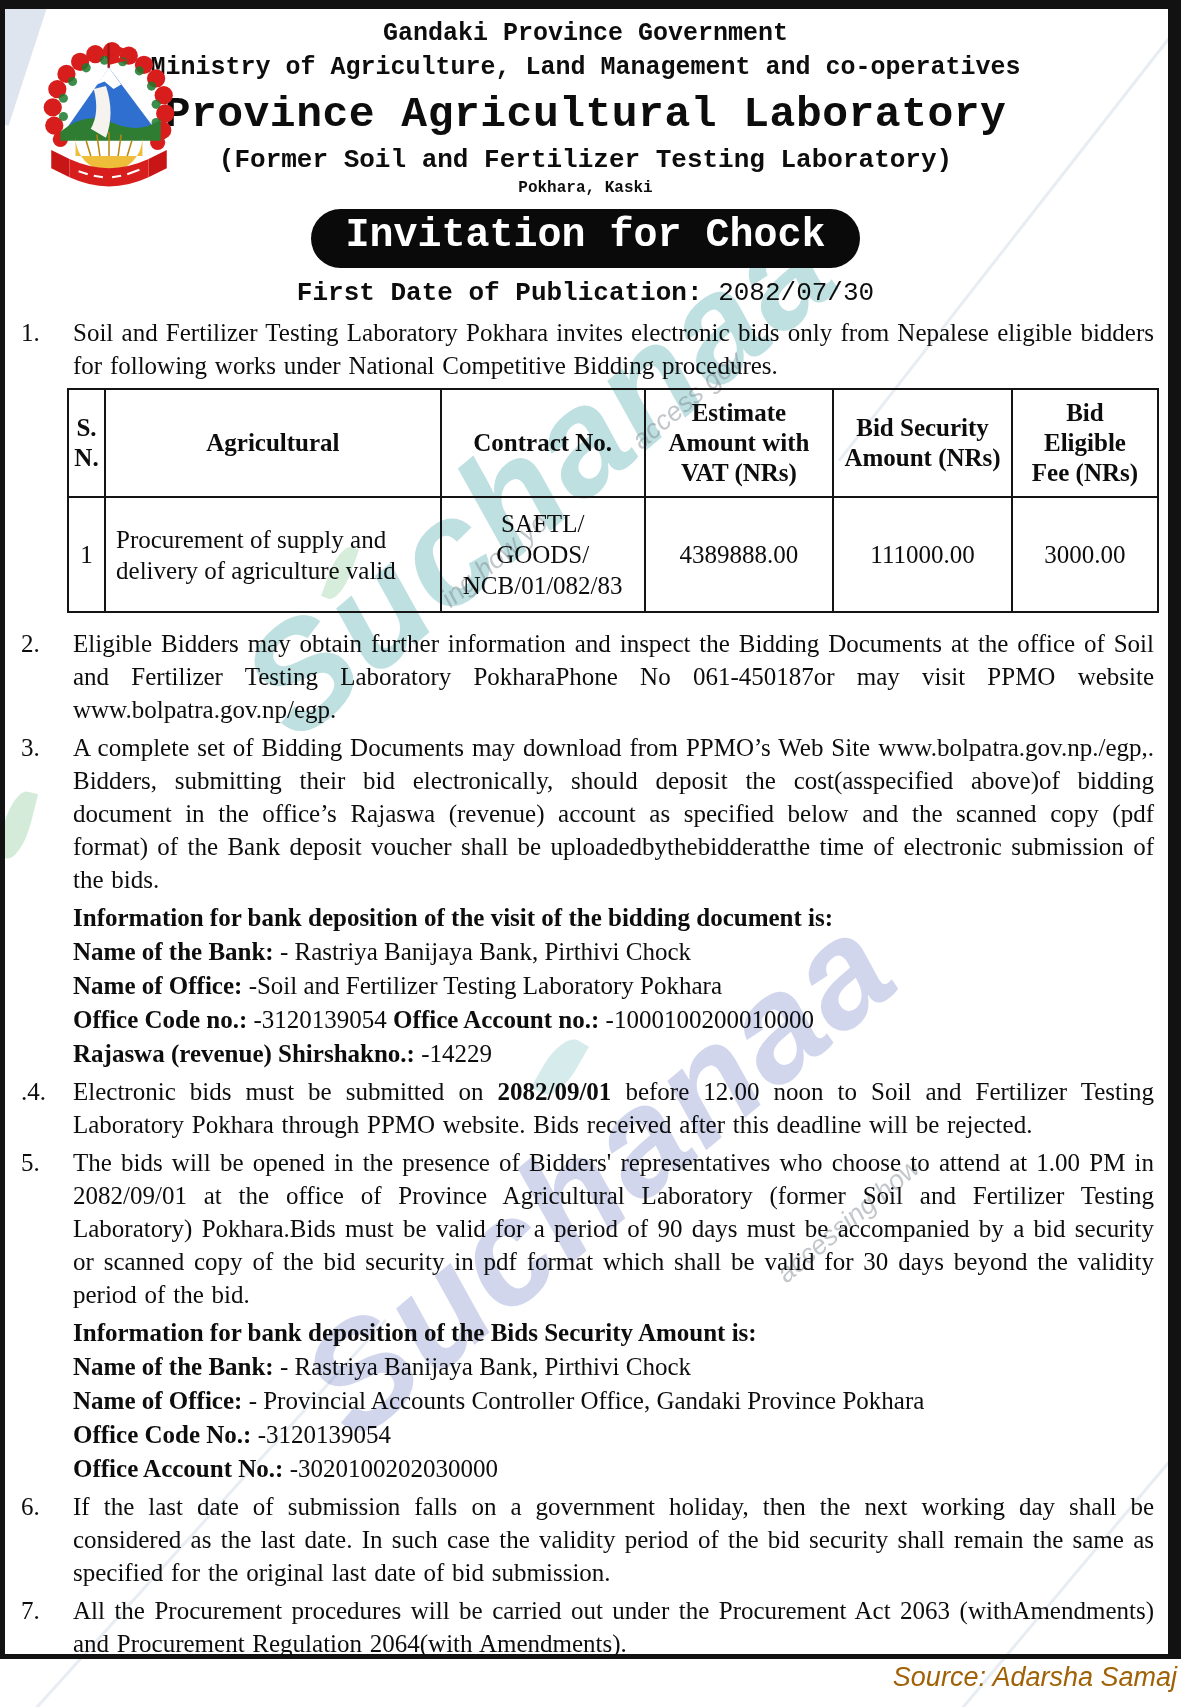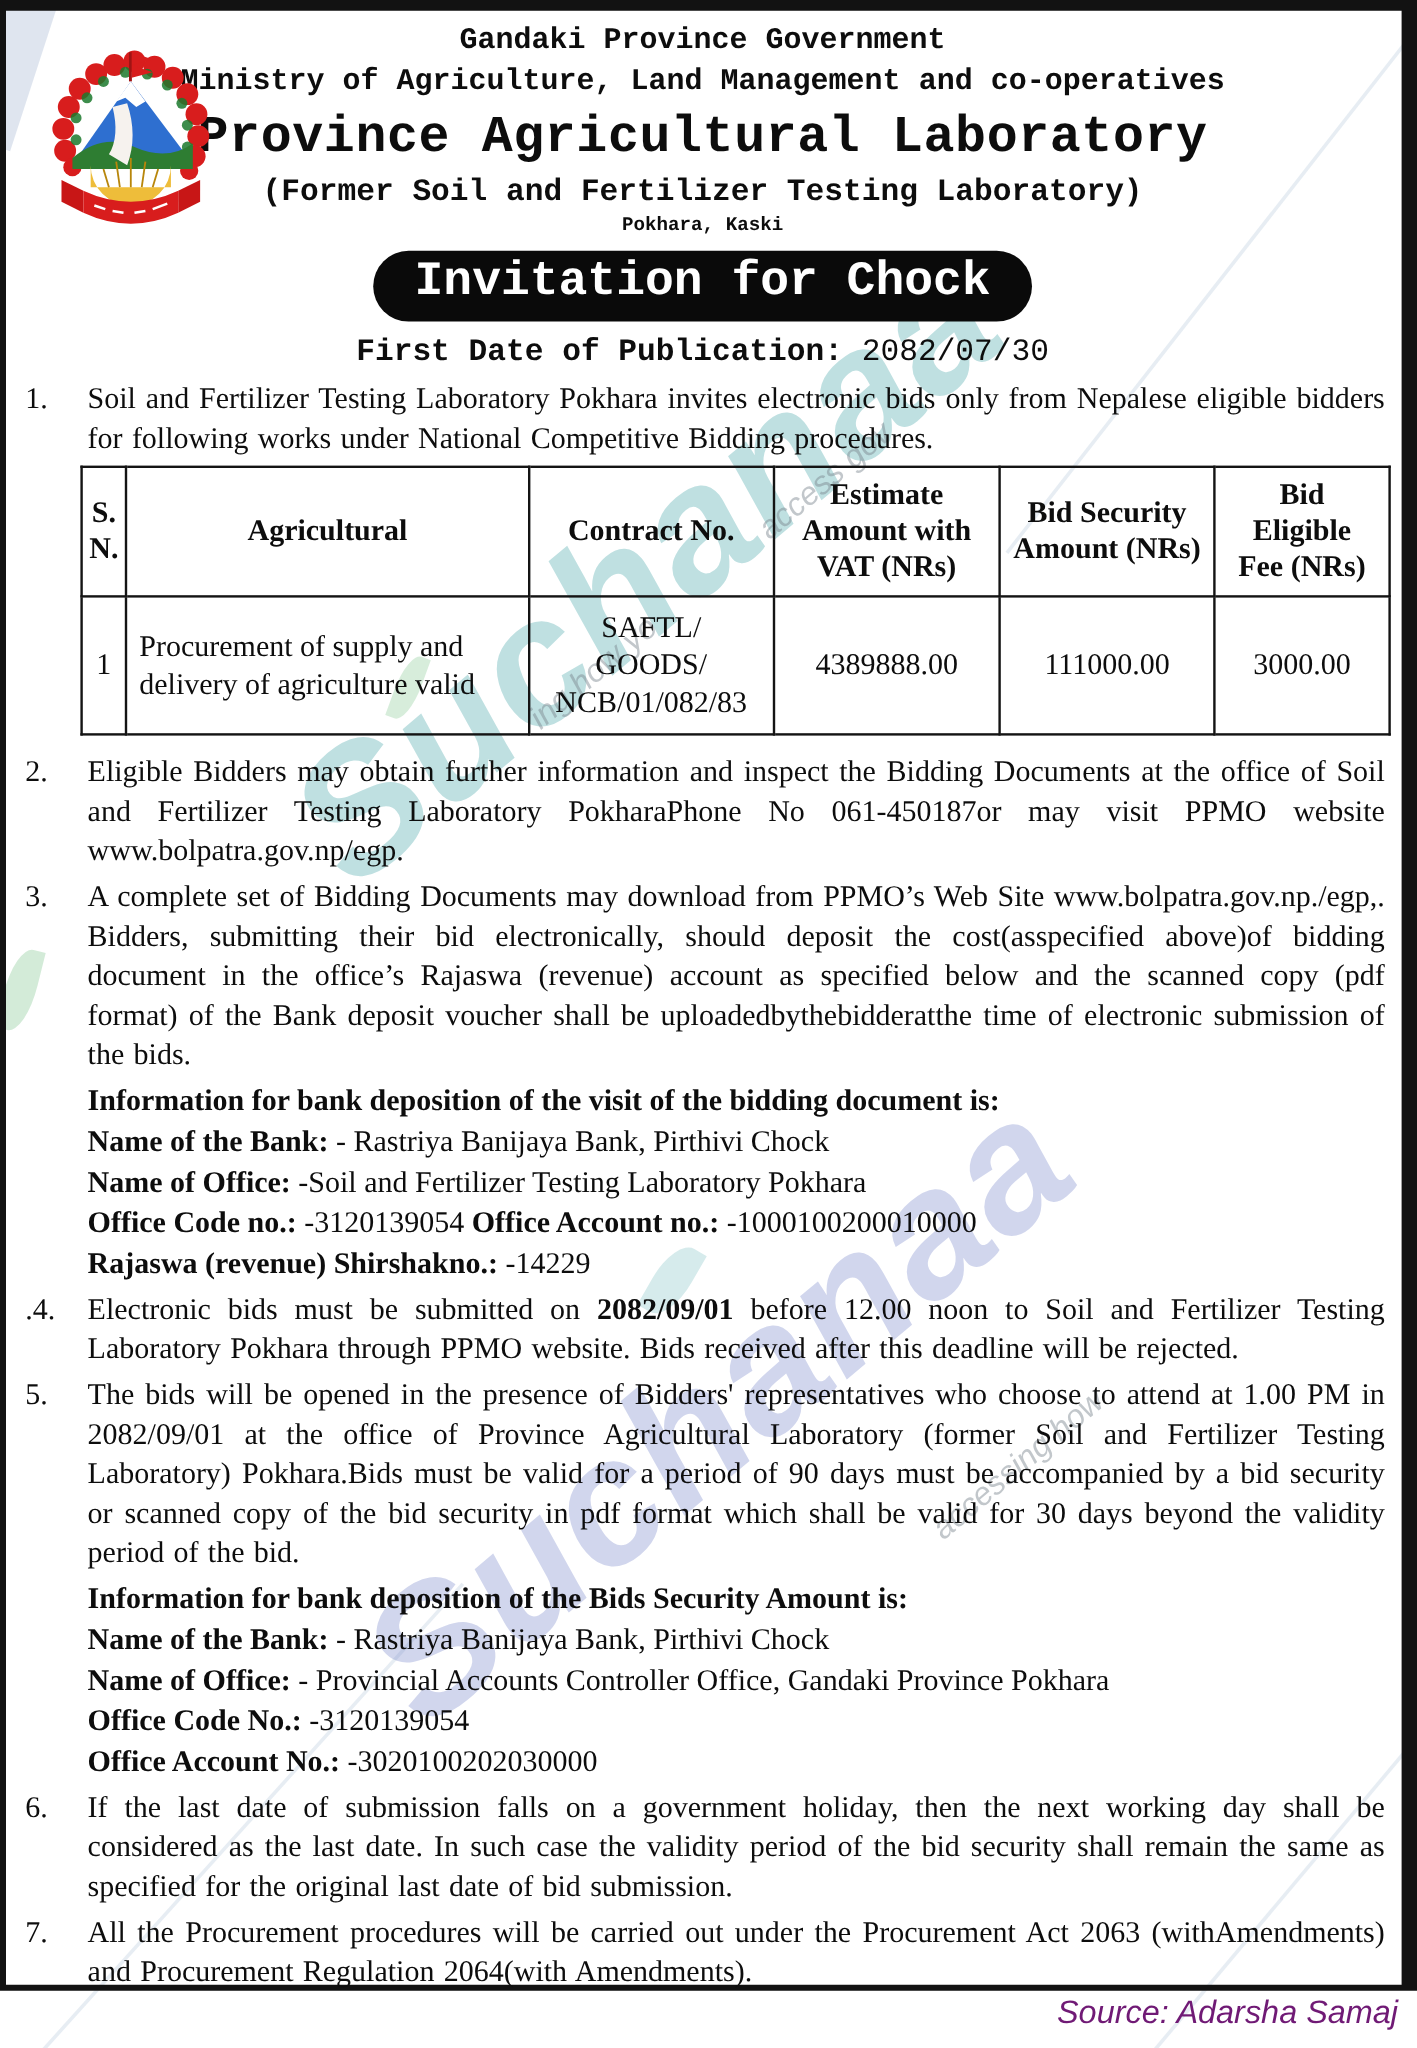--- a/index.html
+++ b/index.html
@@ -65,22 +65,22 @@
     border-collapse:collapse;margin:6px 0 14px 52px;width:1092px;
     font-size:25px;
   }
   table.bids th, table.bids td{border:2.5px solid #141414;padding:4px 6px;box-sizing:border-box;}
   table.bids th{font-weight:bold;text-align:center;white-space:pre-line;line-height:30px;padding:8px 4px;}
   table.bids td{text-align:center;white-space:pre-line;line-height:31px;padding:10px 4px;}
   table.bids td.desc{text-align:left;padding-left:10px;padding-right:6px;}
   .c0{width:3.4%;}.c1{width:30.8%;}.c2{width:18.7%;}.c3{width:17.3%;}.c4{width:16.4%;}.c5{width:13.4%;}
   
   .source{
-    position:absolute;right:16px;top:1662px;z-index:2;
-    font-family:"Liberation Sans", sans-serif;font-style:italic;font-size:27px;color:#701a75;
+    position:absolute;right:4px;top:1662px;z-index:2;
+    font-family:"Liberation Sans", sans-serif;font-style:italic;font-size:27px;color:#a16207;
   }
 </style>
 </head>
 <body>
 
 <div class="bg">
   <div class="wedge wedgeTL"></div>
   <div class="diag d1"></div>
   <div class="diag d2"></div>
   <div class="diag d3"></div>

